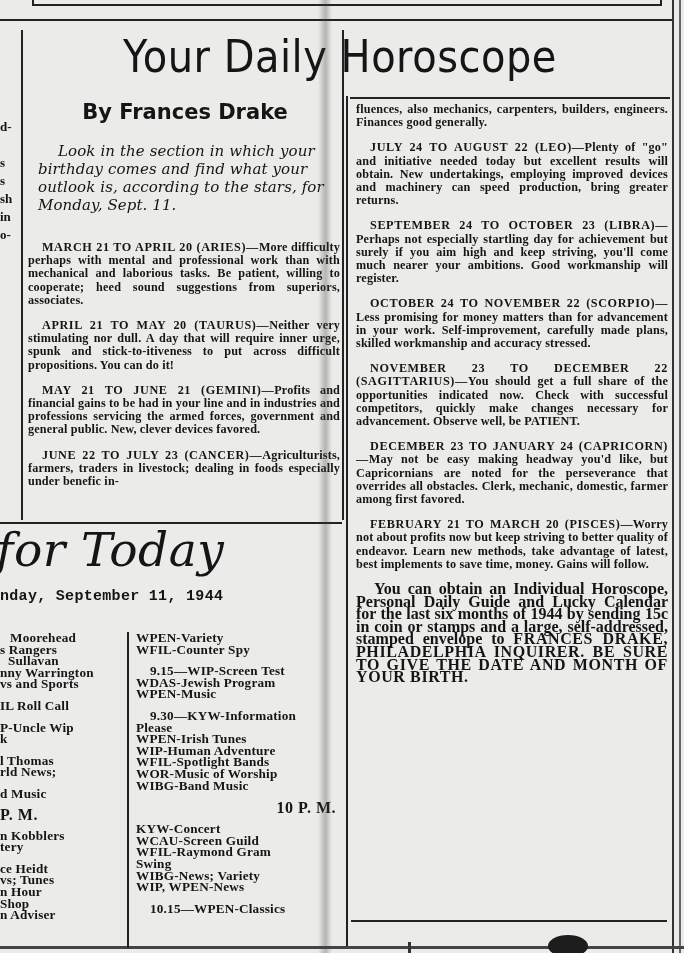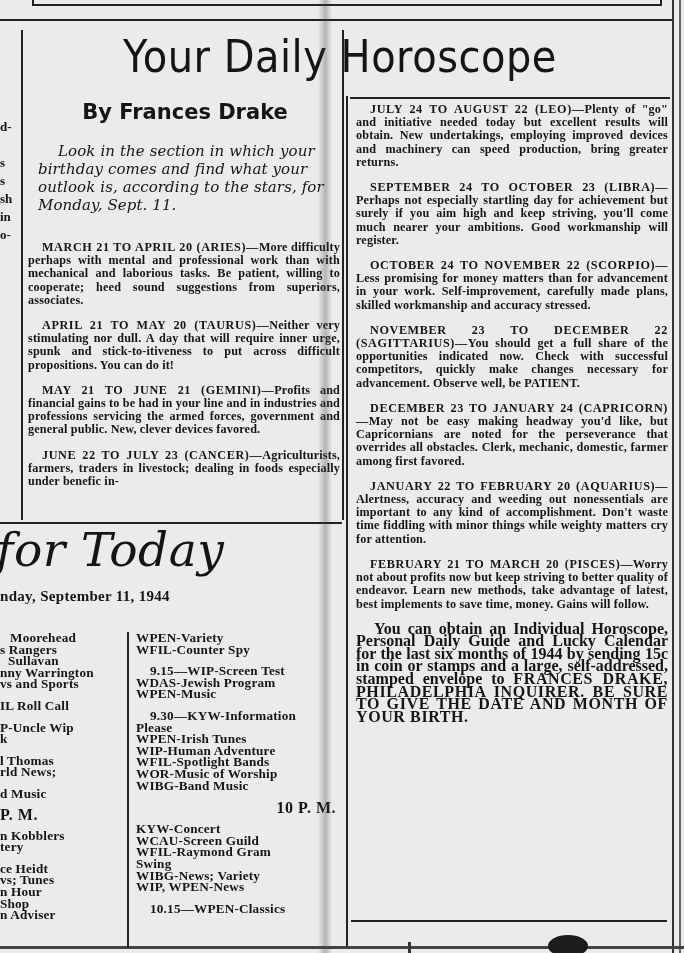--- a/index.html
+++ b/index.html
@@ -39,21 +39,21 @@
   .vline-lc { position:absolute; left:342px; top:30px; width:2px; height:490px; background:#222; }
 
   .mail { margin-top:6px; font-family:"Liberation Serif", serif; font-weight:bold; font-size:16px; line-height:12.6px; text-align:justify; text-indent:18px; }
   .mail .caps { letter-spacing:0.6px; }
   .hline-rbot { position:absolute; left:351px; top:920px; width:316px; height:2px; background:#222; }
   .blob { position:absolute; left:548px; top:935px; width:40px; height:22px; border-radius:50%; background:#1d1d1d; }
   .tick { position:absolute; left:408px; top:942px; width:3px; height:12px; background:#333; }
 
   .hline-today { position:absolute; left:0; top:522px; width:342px; height:2px; background:#222; }
   .today-title { position:absolute; left:-4px; top:522px; font-family:"DejaVu Serif", serif; font-style:italic; font-size:47px; letter-spacing:0.5px; }
-  .today-date { position:absolute; left:0; top:588px; font-family:Liberation Serif, serif; font-weight:bold; font-size:15px; letter-spacing:0.3px; }
+  .today-date { position:absolute; left:0; top:588px; font-family:Liberation Mono, monospace; font-weight:bold; font-size:15px; letter-spacing:0.3px; }
 
   .radioL { position:absolute; left:0; top:632px; width:140px; overflow:hidden; }
   .radioR { position:absolute; left:136px; top:632px; width:200px; }
   .vline-radio { position:absolute; left:127px; top:632px; width:2px; height:316px; background:#222; }
   .rline { font-family:"Liberation Serif", serif; font-weight:bold; font-size:13.2px; line-height:11.6px; white-space:nowrap; letter-spacing:0.2px; }
   .rgap { height:10px; }
   .timeslot { padding-left:14px; }
   .hour { text-align:right; font-weight:bold; font-size:16px; line-height:18px; margin:8px 0 6px 0; font-family:"Liberation Serif", serif; letter-spacing:0.5px; }
   .hourL { font-weight:bold; font-size:16px; line-height:18px; margin:6px 0 6px 0; font-family:"Liberation Serif", serif; letter-spacing:0.5px; }
 </style>
@@ -88,26 +88,26 @@
   <div class="colL">
     <p class="entry"><span class="sign">MARCH 21 TO APRIL 20 (ARIES)—</span><span>More difficulty perhaps with mental and professional work than with mechanical and laborious tasks. Be patient, willing to cooperate; heed sound suggestions from superiors, associates.</span></p>
     <p class="entry"><span class="sign">APRIL 21 TO MAY 20 (TAURUS)—</span><span>Neither very stimulating nor dull. A day that will require inner urge, spunk and stick-to-itiveness to put across difficult propositions. You can do it!</span></p>
     <p class="entry"><span class="sign">MAY 21 TO JUNE 21 (GEMINI)—</span><span>Profits and financial gains to be had in your line and in industries and professions servicing the armed forces, government and general public. New, clever devices favored.</span></p>
     <p class="entry"><span class="sign">JUNE 22 TO JULY 23 (CANCER)—</span><span>Agriculturists, farmers, traders in livestock; dealing in foods especially under benefic in-</span></p>
   </div>
 
   <div class="vline-mid"></div>
   <div class="hline-rtop"></div>
   <div class="colR">
+    <p class="entry" style="text-indent:0">fluences, also mechanics, carpenters, builders, engineers. Finances good generally.</p>
     <p class="entry"><span class="sign">JULY 24 TO AUGUST 22 (LEO)—</span><span>Plenty of "go" and initiative needed today but excellent results will obtain. New undertakings, employing improved devices and machinery can speed production, bring greater returns.</span></p>
     <p class="entry"><span class="sign">SEPTEMBER 24 TO OCTOBER 23 (LIBRA)—</span><span>Perhaps not especially startling day for achievement but surely if you aim high and keep striving, you'll come much nearer your ambitions. Good workmanship will register.</span></p>
     <p class="entry"><span class="sign">OCTOBER 24 TO NOVEMBER 22 (SCORPIO)—</span><span>Less promising for money matters than for advancement in your work. Self-improvement, carefully made plans, skilled workmanship and accuracy stressed.</span></p>
     <p class="entry"><span class="sign">NOVEMBER 23 TO DECEMBER 22 (SAGITTARIUS)—</span><span>You should get a full share of the opportunities indicated now. Check with successful competitors, quickly make changes necessary for advancement. Observe well, be PATIENT.</span></p>
     <p class="entry"><span class="sign">DECEMBER 23 TO JANUARY 24 (CAPRICORN)—</span><span>May not be easy making headway you'd like, but Capricornians are noted for the perseverance that overrides all obstacles. Clerk, mechanic, domestic, farmer among first favored.</span></p>
-    <p class="entry"><span class="sign">JANUARY 22 TO FEBRUARY 20 (AQUARIUS)—</span><span>Alertness, accuracy and weeding out nonessentials are important to any kind of accomplishment. Don't waste time fiddling with minor things while weighty matters cry for attention.</span></p>
     <p class="entry"><span class="sign">FEBRUARY 21 TO MARCH 20 (PISCES)</span><span>—Worry not about profits now but keep striving to better quality of endeavor. Learn new methods, take advantage of latest, best implements to save time, money. Gains will follow.</span></p>
     <p class="mail"><span>You can obtain an Individual Horoscope, Personal Daily Guide and Lucky Calendar for the last six months of 1944 by sending 15c in coin or stamps and a large, self-addressed, stamped envelope to</span> <span class="caps">FRANCES DRAKE, PHILADELPHIA INQUIRER. BE SURE TO GIVE THE DATE AND MONTH OF YOUR BIRTH.</span></p>
   </div>
   <div class="hline-rbot"></div>
   <div class="blob"></div>
   <div class="tick"></div>
 
   <div class="hline-today"></div>
   <div class="today-title">for Today</div>
   <div class="today-date">nday, September 11, 1944</div>

